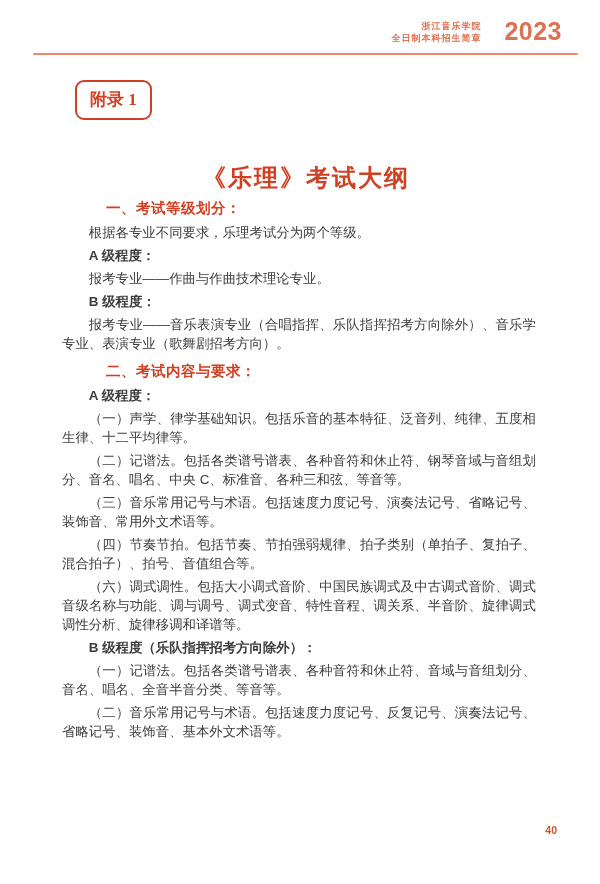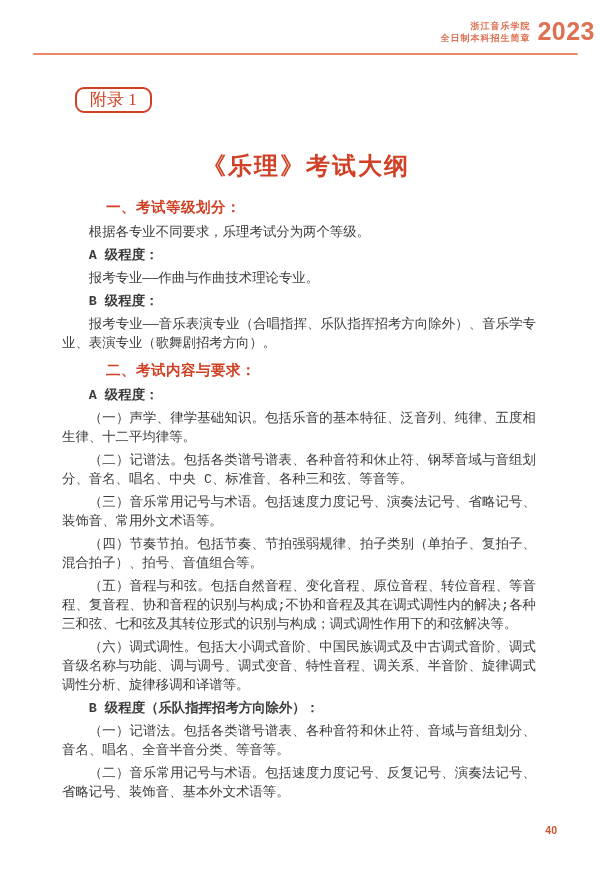--- a/index.html
+++ b/index.html
@@ -11,58 +11,57 @@
   * { box-sizing: border-box; }
   html, body { margin: 0; padding: 0; }
   body {
     width: 600px; height: 884px;
     background: #ffffff;
     font-family: "Liberation Sans", sans-serif;
     position: relative;
     overflow: hidden;
   }
   .page-header {
-    position: absolute; top: 19px; right: 5px;
-    display: flex; align-items: flex-end; gap: 7px;
+    position: absolute; top: 19px; right: 38px;
+    display: flex; align-items: flex-end; gap: 23px;
     color: var(--header-accent);
   }
   .org-lines {
     text-align: right;
     font-size: 9px; font-weight: bold; line-height: 12px;
     letter-spacing: 1px;
   }
   .year {
     font-size: 25px; font-weight: bold; line-height: 25px;
     letter-spacing: 0.5px;
   }
   .header-divider {
     position: absolute; top: 53px; left: 33px; right: 22px;
     height: 2px; background: var(--divider); border-radius: 1px;
   }
   .appendix-badge {
-    position: absolute; top: 87px; left: 75px;
+    position: absolute; top: 80px; left: 75px;
     border: 2px solid var(--accent); border-radius: 9px;
-    padding: 1px 13px;
+    padding: 8px 13px;
     font-family: "Liberation Serif", serif;
-    font-weight: normal; font-size: 17px; line-height: 20px;
+    font-weight: bold; font-size: 17px; line-height: 20px;
     color: var(--accent);
   }
   .doc-title {
     position: absolute; top: 150px; left: 12px; right: 0;
-    margin: 0; text-align: center;
+    margin: 12px; text-align: center;
     font-family: "Liberation Serif", serif;
     font-size: 24px; font-weight: bold; letter-spacing: 2px;
     color: var(--accent);
   }
   .content {
     position: absolute; top: 197px; left: 54px; width: 490px;
     font-size: 13.4px; line-height: 19px;
     color: var(--body-text);
     text-align: justify;
-    font-family: Liberation Mono, monospace;
   }
   .section-heading {
     font-size: 14.5px; font-weight: bold;
     color: var(--accent);
     margin: 8px 0 5px; padding-left: 52px;
     line-height: 20px; letter-spacing: 0.5px;
     text-align: left;
   }
   .content .section-heading:first-child { margin-top: 1px; }
   .content p {
@@ -103,20 +102,19 @@
   <p>报考专业——作曲与作曲技术理论专业。</p>
   <p class="sub-label">B 级程度：</p>
   <p>报考专业——音乐表演专业（合唱指挥、乐队指挥招考方向除外）、音乐学专业、表演专业（歌舞剧招考方向）。</p>
 
   <h2 class="section-heading">二、考试内容与要求：</h2>
   <p class="sub-label">A 级程度：</p>
   <p>（一）声学、律学基础知识。包括乐音的基本特征、泛音列、纯律、五度相生律、十二平均律等。</p>
   <p>（二）记谱法。包括各类谱号谱表、各种音符和休止符、钢琴音域与音组划分、音名、唱名、中央 C、标准音、各种三和弦、等音等。</p>
   <p>（三）音乐常用记号与术语。包括速度力度记号、演奏法记号、省略记号、装饰音、常用外文术语等。</p>
   <p>（四）节奏节拍。包括节奏、节拍强弱规律、拍子类别（单拍子、复拍子、混合拍子）、拍号、音值组合等。</p>
-  <p>（五）音程与和弦。包括自然音程、变化音程、原位音程、转位音程、等音程、复音程、协和音程的识别与构成;不协和音程及其在调式调性内的解决;各种三和弦、七和弦及其转位形式的识别与构成；调式调性作用下的和弦解决等。</p>
   <p>（六）调式调性。包括大小调式音阶、中国民族调式及中古调式音阶、调式音级名称与功能、调与调号、调式变音、特性音程、调关系、半音阶、旋律调式调性分析、旋律移调和译谱等。</p>
   <p class="sub-label">B 级程度（乐队指挥招考方向除外）：</p>
   <p>（一）记谱法。包括各类谱号谱表、各种音符和休止符、音域与音组划分、音名、唱名、全音半音分类、等音等。</p>
   <p>（二）音乐常用记号与术语。包括速度力度记号、反复记号、演奏法记号、省略记号、装饰音、基本外文术语等。</p>
 </div>
 
 <div class="page-number">40</div>
 
 </body></html>

